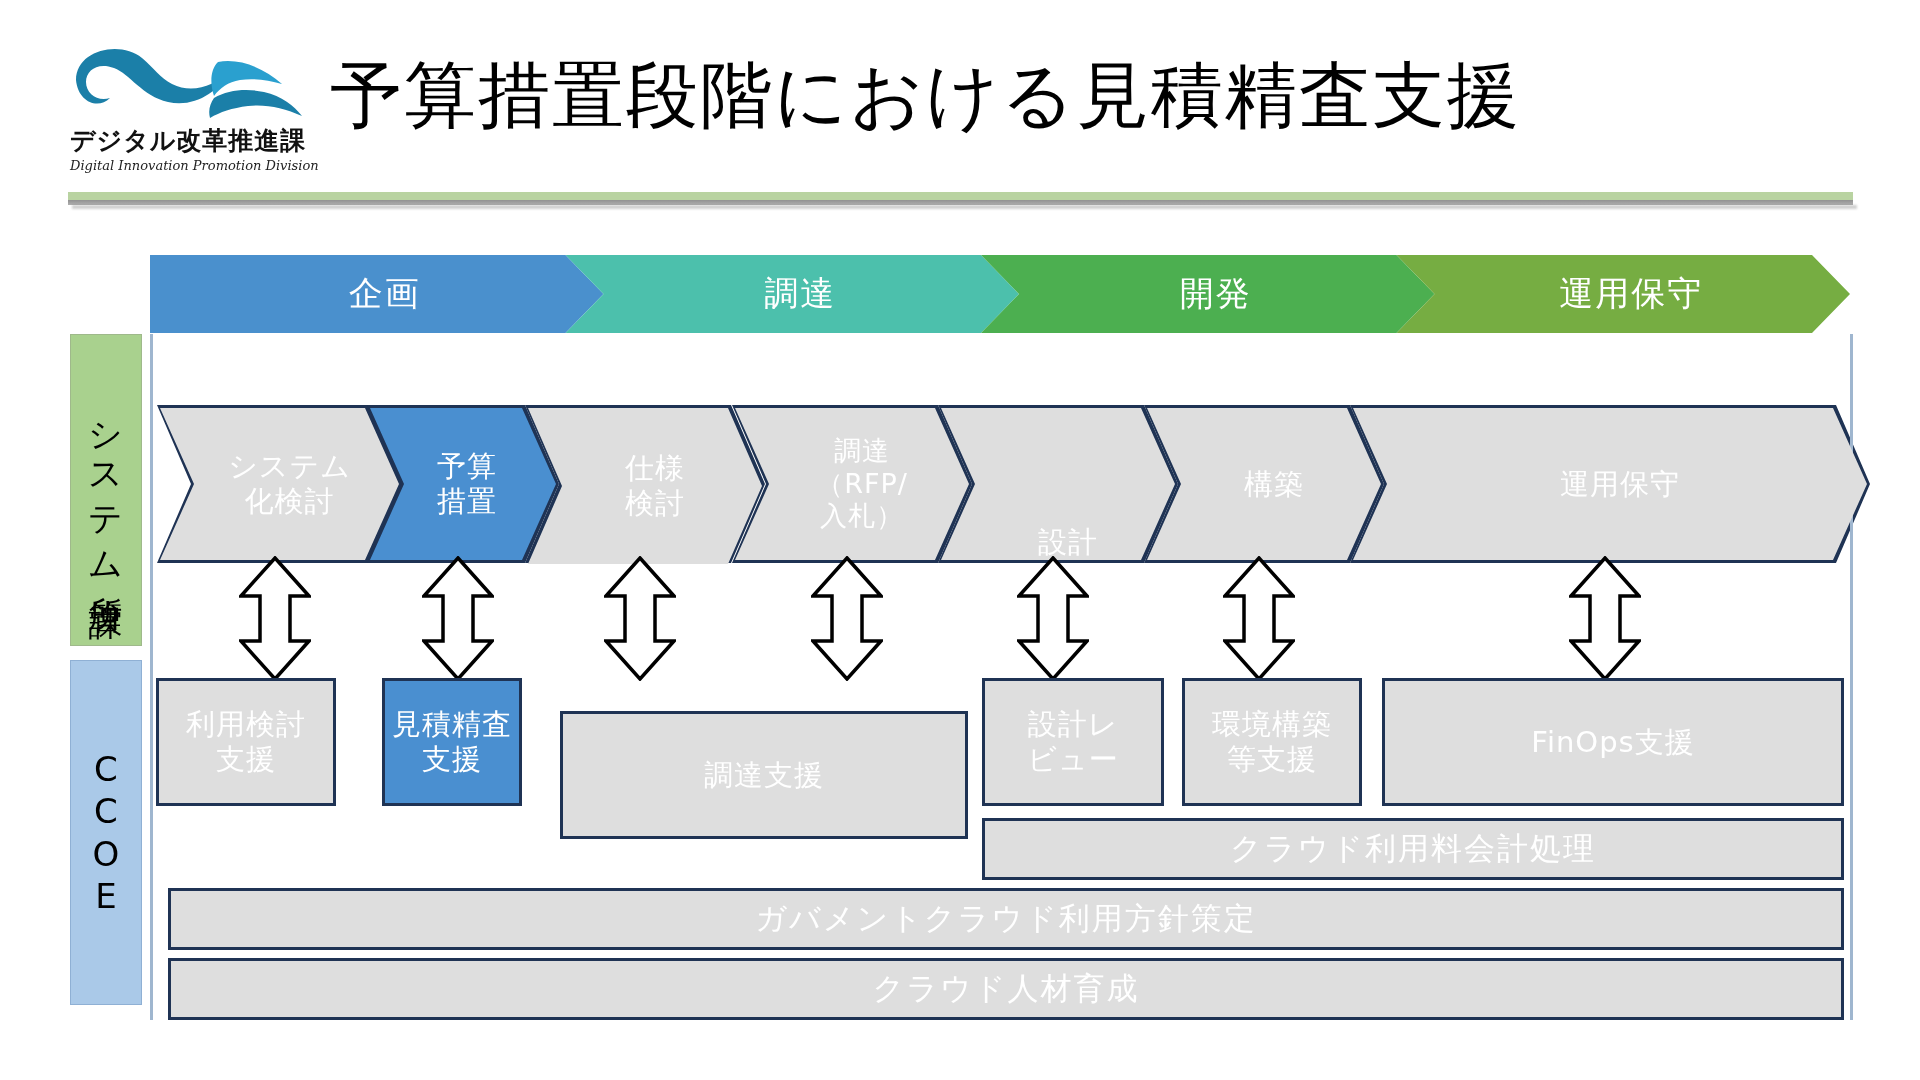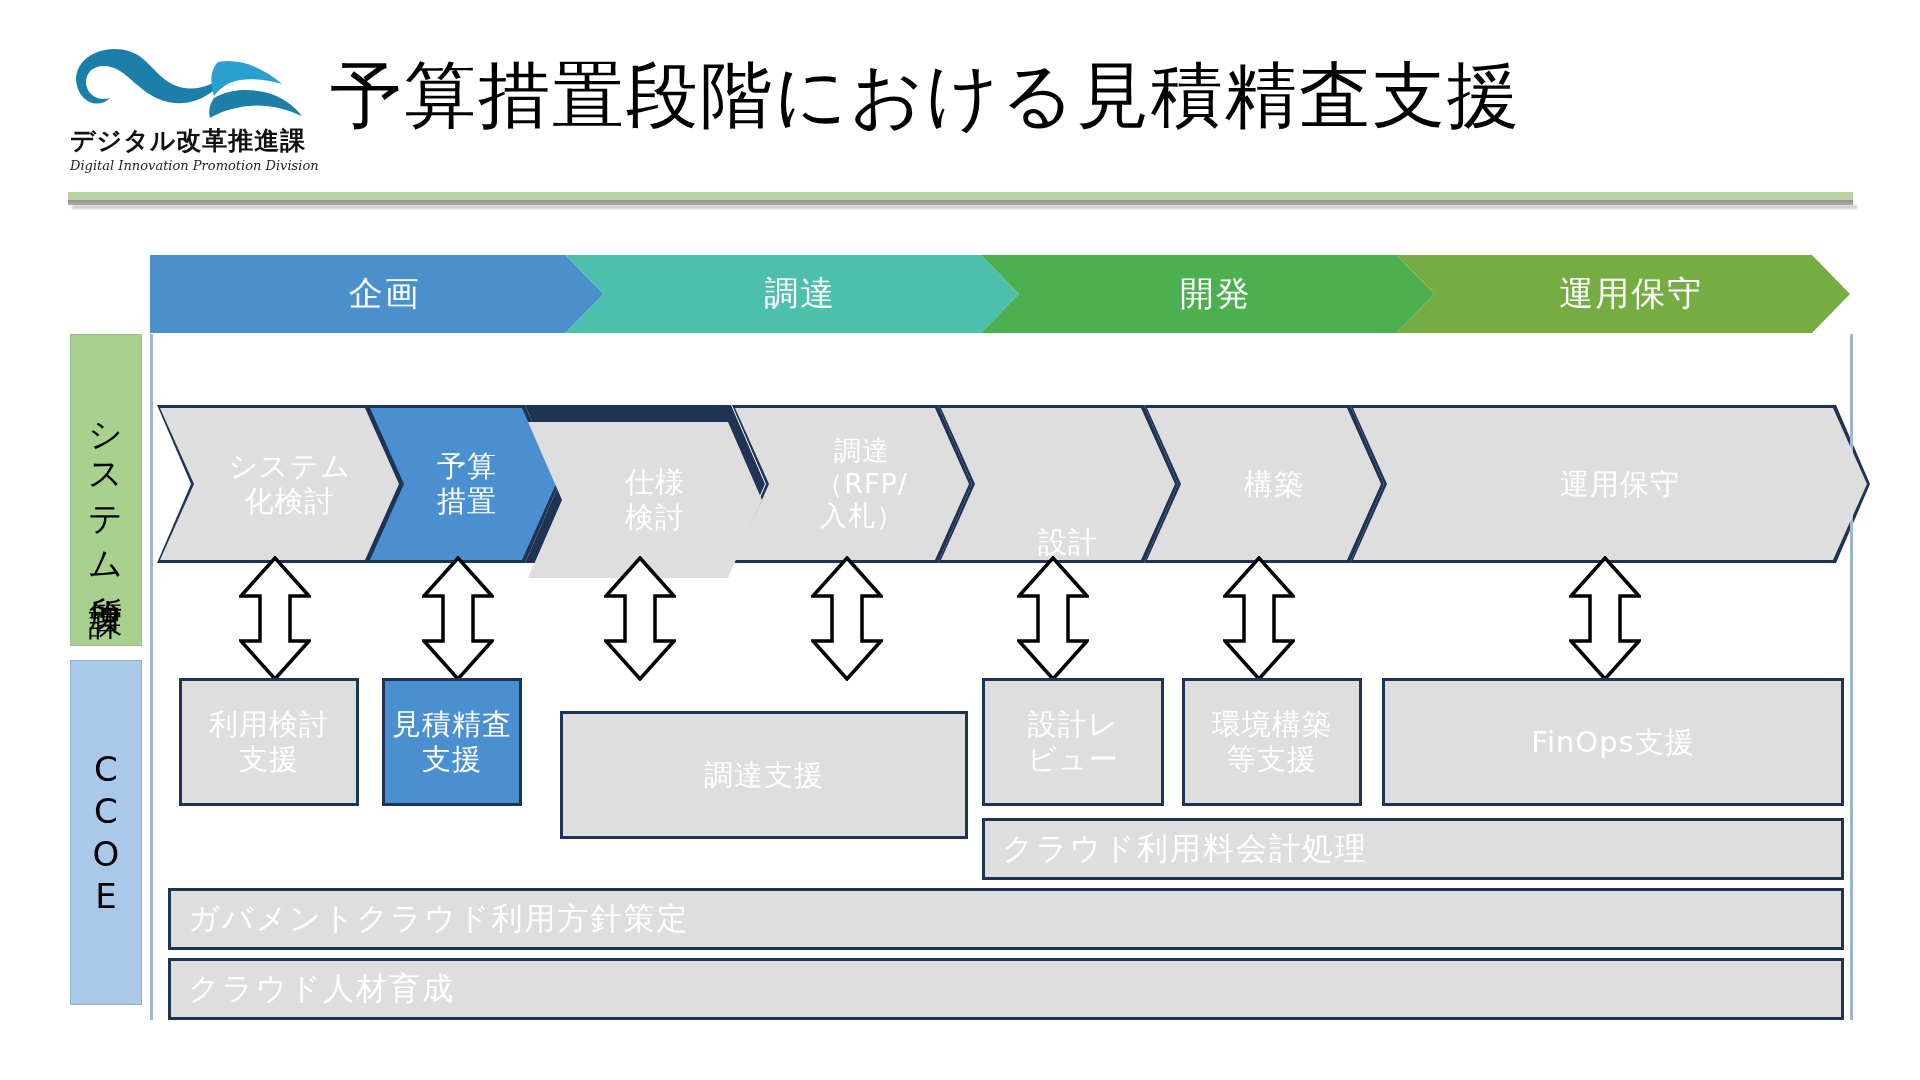--- a/index.html
+++ b/index.html
@@ -57,22 +57,22 @@
   
   .dblarrow{position:absolute;width:72px;height:110px;}
 
   
   .sbox{position:absolute;background:#dedede;border:3px solid #1f3354;
      box-sizing:border-box;display:flex;align-items:center;justify-content:center;
      text-align:center;color:#ffffff;font-size:29px;line-height:1.2;
      font-family:"DejaVu Sans",sans-serif;letter-spacing:1px;}
   .sbox.active{background:#4a8fd0;}
   .wbar{position:absolute;background:#dedede;border:3px solid #1f3354;
-     box-sizing:border-box;display:flex;align-items:center;justify-content:flex-start;
-     color:#ffffff;font-size:31px;font-family:"DejaVu Sans",sans-serif;letter-spacing:2px;padding-left:17px;}
+     box-sizing:border-box;display:flex;align-items:center;justify-content:center;
+     color:#ffffff;font-size:31px;font-family:"DejaVu Sans",sans-serif;letter-spacing:2px;}
 </style>
 </head>
 <body>
 
 <div id="header">
 
   <div id="logo">
     <svg id="logo-mark" viewBox="0 0 240 100">
       <path d="M8 52 C8 22, 52 12, 74 30 C86 40, 92 50, 104 56 C124 66, 146 58, 162 44
                C150 64, 126 80, 100 74 C74 68, 62 46, 46 40 C30 34, 18 42, 18 54
@@ -124,21 +124,21 @@
 <div id="proc-row" style="left: 0px; top: 408px; width: 1920px;">
     <div style="position: absolute; left: 157px; top: -3px; width: 245px; height: 158px; background: rgb(31, 51, 84); clip-path: polygon(0px 0px, calc(100% - 34px) 0px, 100% 50%, calc(100% - 34px) 100%, 0px 100%, 34px 50%); z-index: -1;"></div>
     <div class="proc" style="left: 160px; width: 239px; height: 152px; background: rgb(222, 222, 222); clip-path: polygon(0px 0px, calc(100% - 34px) 0px, 100% 50%, calc(100% - 34px) 100%, 0px 100%, 34px 50%);">
       <div class="lbl">システム<br>化検討</div>
     </div>
     <div style="position: absolute; left: 367px; top: -3px; width: 192px; height: 158px; background: rgb(31, 51, 84); clip-path: polygon(0px 0px, calc(100% - 34px) 0px, 100% 50%, calc(100% - 34px) 100%, 0px 100%, 34px 50%); z-index: -1;"></div>
     <div class="proc active" style="left: 370px; width: 186px; height: 152px; background: rgb(74, 143, 208); clip-path: polygon(0px 0px, calc(100% - 34px) 0px, 100% 50%, calc(100% - 34px) 100%, 0px 100%, 34px 50%);">
       <div class="lbl">予算<br>措置</div>
     </div>
     <div style="position: absolute; left: 525px; top: -3px; width: 240px; height: 158px; background: rgb(31, 51, 84); clip-path: polygon(0px 0px, calc(100% - 34px) 0px, 100% 50%, calc(100% - 34px) 100%, 0px 100%, 34px 50%); z-index: -1;"></div>
-    <div class="proc" style="left: 528px; width: 234px; height: 156px; background: rgb(222, 222, 222); clip-path: polygon(0px 0px, calc(100% - 34px) 0px, 100% 50%, calc(100% - 34px) 100%, 0px 100%, 34px 50%); margin-top: 14px;">
+    <div class="proc" style="left: 528px; width: 234px; height: 156px; background: rgb(222, 222, 222); clip-path: polygon(0px 0px, calc(100% - 34px) 0px, 100% 50%, calc(100% - 34px) 100%, 0px 100%, 34px 50%);">
       <div class="lbl">仕様<br>検討</div>
     </div>
     <div style="position: absolute; left: 732px; top: -3px; width: 240px; height: 158px; background: rgb(31, 51, 84); clip-path: polygon(0px 0px, calc(100% - 34px) 0px, 100% 50%, calc(100% - 34px) 100%, 0px 100%, 34px 50%); z-index: -1;"></div>
     <div class="proc" style="left: 735px; width: 234px; height: 152px; background: rgb(222, 222, 222); clip-path: polygon(0px 0px, calc(100% - 34px) 0px, 100% 50%, calc(100% - 34px) 100%, 0px 100%, 34px 50%);">
       <div class="lbl" style="font-size: 27px;">調達<br>（RFP/<br>入札）</div>
     </div>
     <div style="position: absolute; left: 938px; top: -3px; width: 240px; height: 158px; background: rgb(31, 51, 84); clip-path: polygon(0px 0px, calc(100% - 34px) 0px, 100% 50%, calc(100% - 34px) 100%, 0px 100%, 34px 50%); z-index: -1;"></div>
     <div class="proc" style="left: 941px; width: 234px; height: 152px; background: rgb(222, 222, 222); clip-path: polygon(0px 0px, calc(100% - 34px) 0px, 100% 50%, calc(100% - 34px) 100%, 0px 100%, 34px 50%); align-items: flex-end;">
       <div class="lbl">設計</div>
     </div>
@@ -170,21 +170,21 @@
     </svg>
     <svg class="dblarrow" viewBox="0 0 72 125" style="left: 1223px; top: 0px; width: 72px; height: 125px; position: absolute;">
       <path d="M36 2 L70 40 L51 40 L51 85 L70 85 L36 123 L2 85 L21 85 L21 40 L2 40 Z" fill="#ffffff" stroke="#000000" stroke-width="3.5" stroke-linejoin="miter"></path>
     </svg>
     <svg class="dblarrow" viewBox="0 0 72 125" style="left: 1569px; top: 0px; width: 72px; height: 125px; position: absolute;">
       <path d="M36 2 L70 40 L51 40 L51 85 L70 85 L36 123 L2 85 L21 85 L21 40 L2 40 Z" fill="#ffffff" stroke="#000000" stroke-width="3.5" stroke-linejoin="miter"></path>
     </svg>
   </div>
 
 <div id="support-row" style="position: absolute; left: 0px; top: 678px; width: 1920px; height: 128px;">
-    <div class="sbox" style="left: 179px; top: 0px; width: 180px; height: 128px;">
+    <div class="sbox" style="left: 156px; top: 0px; width: 180px; height: 128px;">
       <div>利用検討<br>支援</div>
     </div>
     <div class="sbox active" style="left: 382px; top: 0px; width: 140px; height: 128px;">
       <div>見積精査<br>支援</div>
     </div>
     <div class="sbox" style="left: 560px; top: 0px; width: 408px; height: 128px; margin-top: 33px;">
       <div>調達支援</div>
     </div>
     <div class="sbox" style="left: 982px; top: 0px; width: 182px; height: 128px;">
       <div>設計レ<br>ビュー</div>

